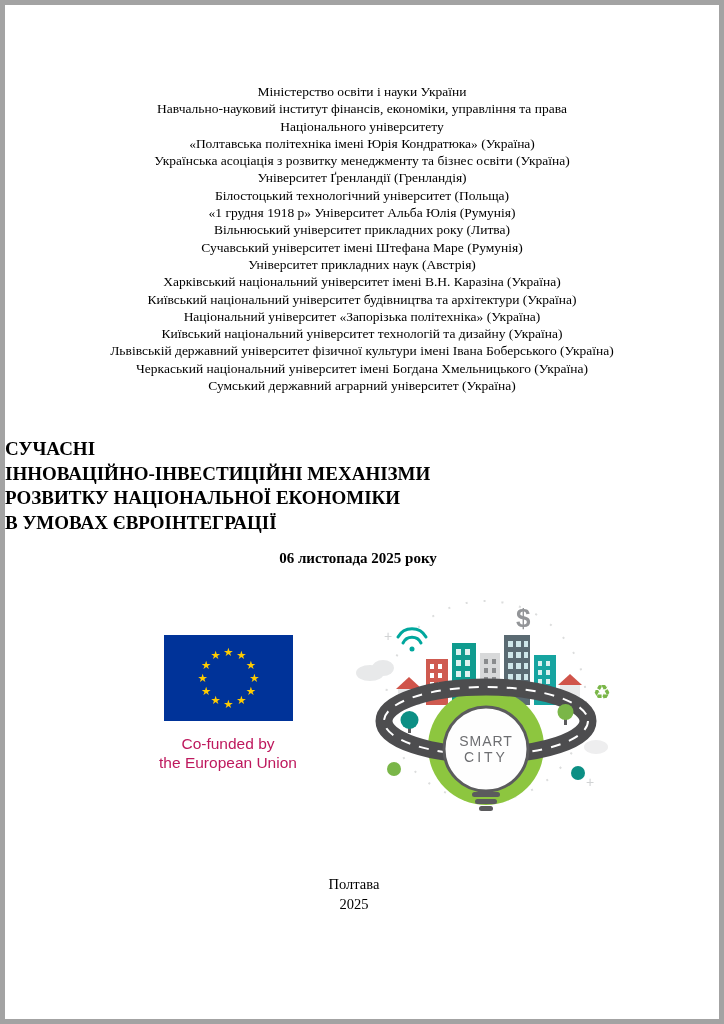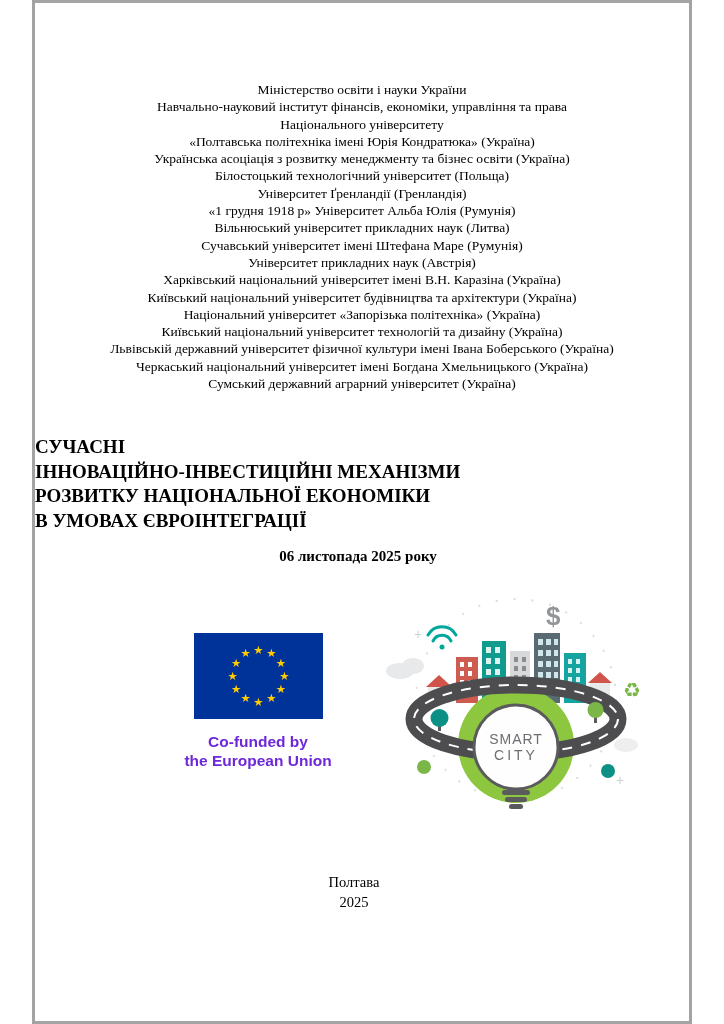--- a/index.html
+++ b/index.html
@@ -1,23 +1,23 @@
 <!DOCTYPE html>
 <html><head>
 <meta charset="utf-8">
 <style>
   * { margin: 0; padding: 0; box-sizing: border-box; }
   html, body { background: #ffffff; }
   .page {
     position: relative;
-    width: 660px;
+    width: 724px;
     height: 1024px;
     margin: 0 auto;
     background: #ffffff;
-    border: 3px solid #a3a3a3;
+    border: 5px solid #a3a3a3;
     font-family: "Liberation Serif", serif;
     color: #000000;
     overflow: hidden;
   }
   .institutions {
     position: absolute;
     top: 78px; left: 0; right: 0;
     text-align: center;
     font-size: 13.5px;
     line-height: 17.3px;
@@ -39,22 +39,22 @@
   .eu-block {
     position: absolute;
     top: 630px; left: 135px;
     width: 176px;
     text-align: center;
   }
   .eu-flag { width: 129px; height: 86px; display: block; margin: 0 auto; }
   .eu-label {
     margin-top: 13px;
     font-family: "Liberation Sans", sans-serif;
-    font-weight: bold;
-    color: #6d28d9;
+    font-weight: normal;
+    color: #be185d;
     font-size: 15.5px;
     line-height: 19px;
   }
   .city-illustration {
     position: absolute;
     top: 592px; left: 345px;
     width: 272px; height: 220px;
   }
   .city-illustration svg { width: 100%; height: 100%; font-family: "Liberation Sans", sans-serif; }
   .footer {
@@ -69,24 +69,24 @@
 <body>
 
 <div class="page">
 
   <div class="institutions">
     <div>Міністерство освіти і науки України</div>
     <div>Навчально-науковий інститут фінансів, економіки, управління та права</div>
     <div>Національного університету</div>
     <div>«Полтавська політехніка імені Юрія Кондратюка» (Україна)</div>
     <div>Українська асоціація з розвитку менеджменту та бізнес освіти (Україна)</div>
+    <div>Університет Ґренландії (Гренландія)</div>
     <div>Білостоцький технологічний університет (Польща)</div>
-    <div>Університет Ґренландії (Гренландія)</div>
     <div>«1 грудня 1918 р» Університет Альба Юлія (Румунія)</div>
-    <div>Вільнюський університет прикладних наук (Литва)</div>
+    <div>Вільнюський університет прикладних року (Литва)</div>
     <div>Сучавський університет імені Штефана Маре (Румунія)</div>
     <div>Університет прикладних наук (Австрія)</div>
     <div>Харківський національний університет імені В.Н. Каразіна (Україна)</div>
     <div>Київський національний університет будівництва та архітектури (Україна)</div>
     <div>Національний університет «Запорізька політехніка» (Україна)</div>
     <div>Київський національний університет технологій та дизайну (Україна)</div>
     <div>Львівській державний університет фізичної культури імені Івана Боберського (Україна)</div>
     <div>Черкаський національний університет імені Богдана Хмельницького (Україна)</div>
     <div>Сумський державний аграрний університет (Україна)</div>
   </div>

